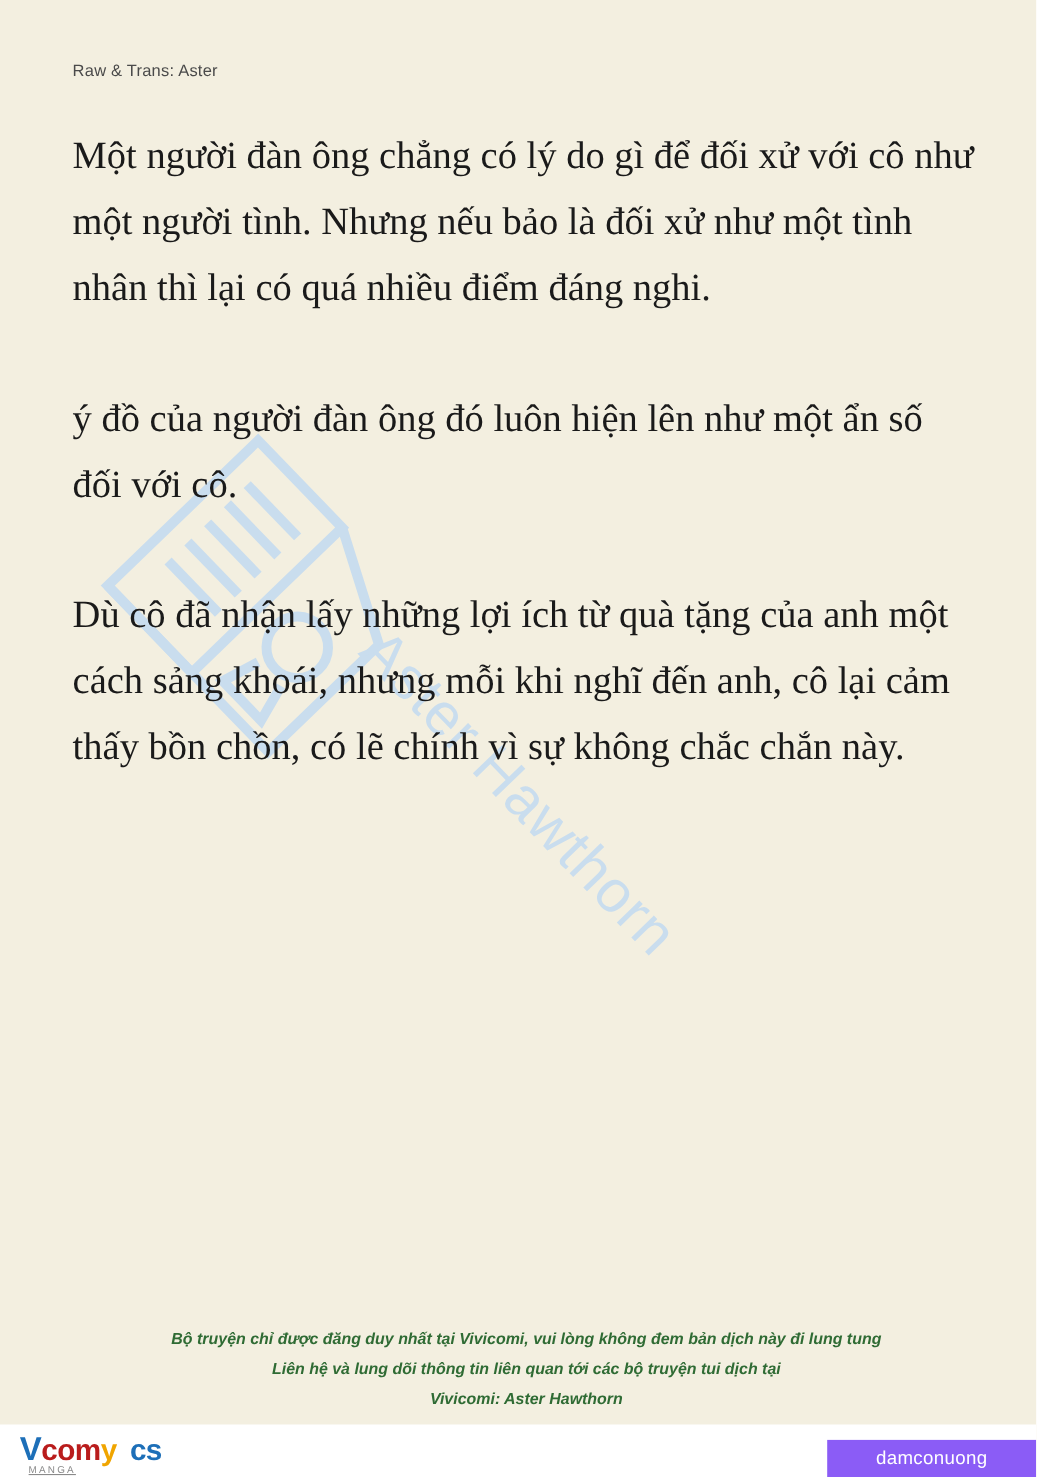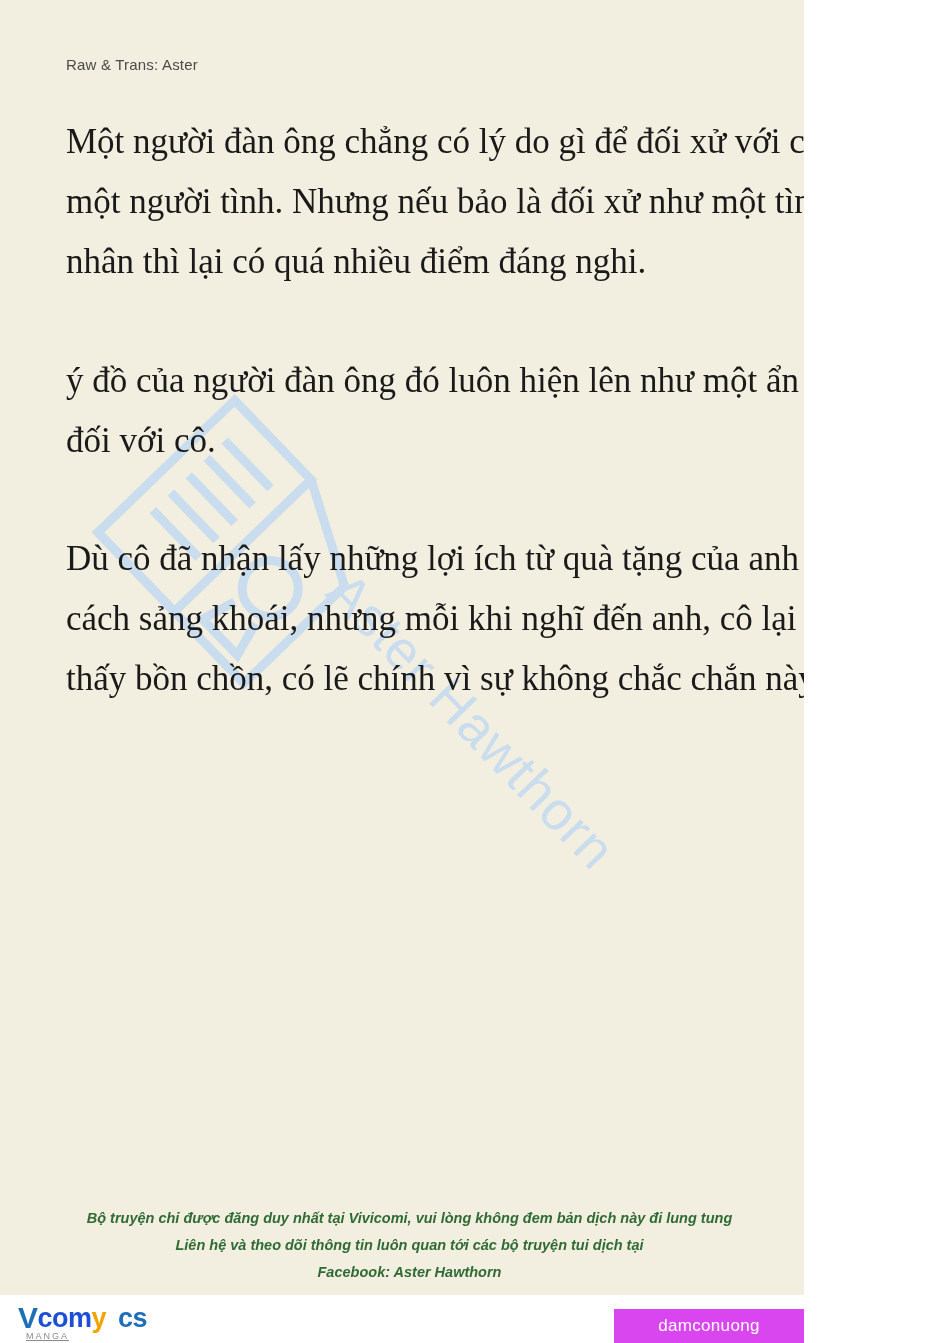--- a/index.html
+++ b/index.html
@@ -5,21 +5,21 @@
   html, body {
     margin: 0;
     padding: 0;
     background: #ffffff;
   }
   body {
     font-family: "Liberation Sans", sans-serif;
   }
   .page {
     position: relative;
-    width: 804px;
+    width: 942px;
     height: 1343px;
     background: #f3efe0;
     overflow: hidden;
   }
   .header-credit {
     position: absolute;
     top: 56px;
     left: 66px;
     font-family: "Liberation Sans", sans-serif;
     font-size: 15px;
@@ -107,21 +107,21 @@
     font-family: "Liberation Sans", sans-serif;
     font-weight: bold;
     font-size: 27px;
     letter-spacing: -0.5px;
   }
   .brand-v {
     color: #1d6fb8;
     font-size: 30px;
   }
   .brand-com {
-    color: #1d4ed8;
+    color: #b91c1c;
   }
   .brand-y {
     color: #f0a500;
   }
   .brand-cs {
     color: #1d6fb8;
     margin-left: 12px;
   }
   .brand-sub {
     position: absolute;
@@ -132,21 +132,21 @@
     letter-spacing: 2px;
     font-weight: normal;
     text-decoration: underline;
   }
   .bottom-right-tag {
     position: absolute;
     right: 0;
     bottom: 0;
     height: 34px;
     min-width: 190px;
-    background: #d946ef;
+    background: #8b5cf6;
     color: #ffffff;
     font-family: "Liberation Sans", sans-serif;
     font-size: 17px;
     display: flex;
     align-items: center;
     justify-content: center;
     padding: 0 16px;
     box-sizing: border-box;
     letter-spacing: 0.3px;
   }
@@ -179,22 +179,22 @@
   </div>
 
   <div class="body-text">
     <p class="para">Một người đàn ông chẳng có lý do gì để đối xử với cô như một người tình. Nhưng nếu bảo là đối xử như một tình nhân thì lại có quá nhiều điểm đáng nghi.</p>
     <p class="para">ý đồ của người đàn ông đó luôn hiện lên như một ẩn số đối với cô.</p>
     <p class="para">Dù cô đã nhận lấy những lợi ích từ quà tặng của anh một cách sảng khoái, nhưng mỗi khi nghĩ đến anh, cô lại cảm thấy bồn chồn, có lẽ chính vì sự không chắc chắn này.</p>
   </div>
 
   <div class="footer-notes">
     <div>Bộ truyện chỉ được đăng duy nhất tại Vivicomi, vui lòng không đem bản dịch này đi lung tung</div>
-    <div>Liên hệ và theo dõi thông tin luôn quan tới các bộ truyện tui dịch tại</div>
-    <div>Facebook: Aster Hawthorn</div>
+    <div>Liên hệ và lung dõi thông tin liên quan tới các bộ truyện tui dịch tại</div>
+    <div>Vivicomi: Aster Hawthorn</div>
   </div>
 
   <div class="bottom-bar">
     <div class="brand-logo">
       <span class="brand-v">V</span>
         <span class="brand-com">com</span>
         <span class="brand-y">y</span>
         <span class="brand-cs">cs</span>
     </div>
     <div class="brand-sub">MANGA</div>

